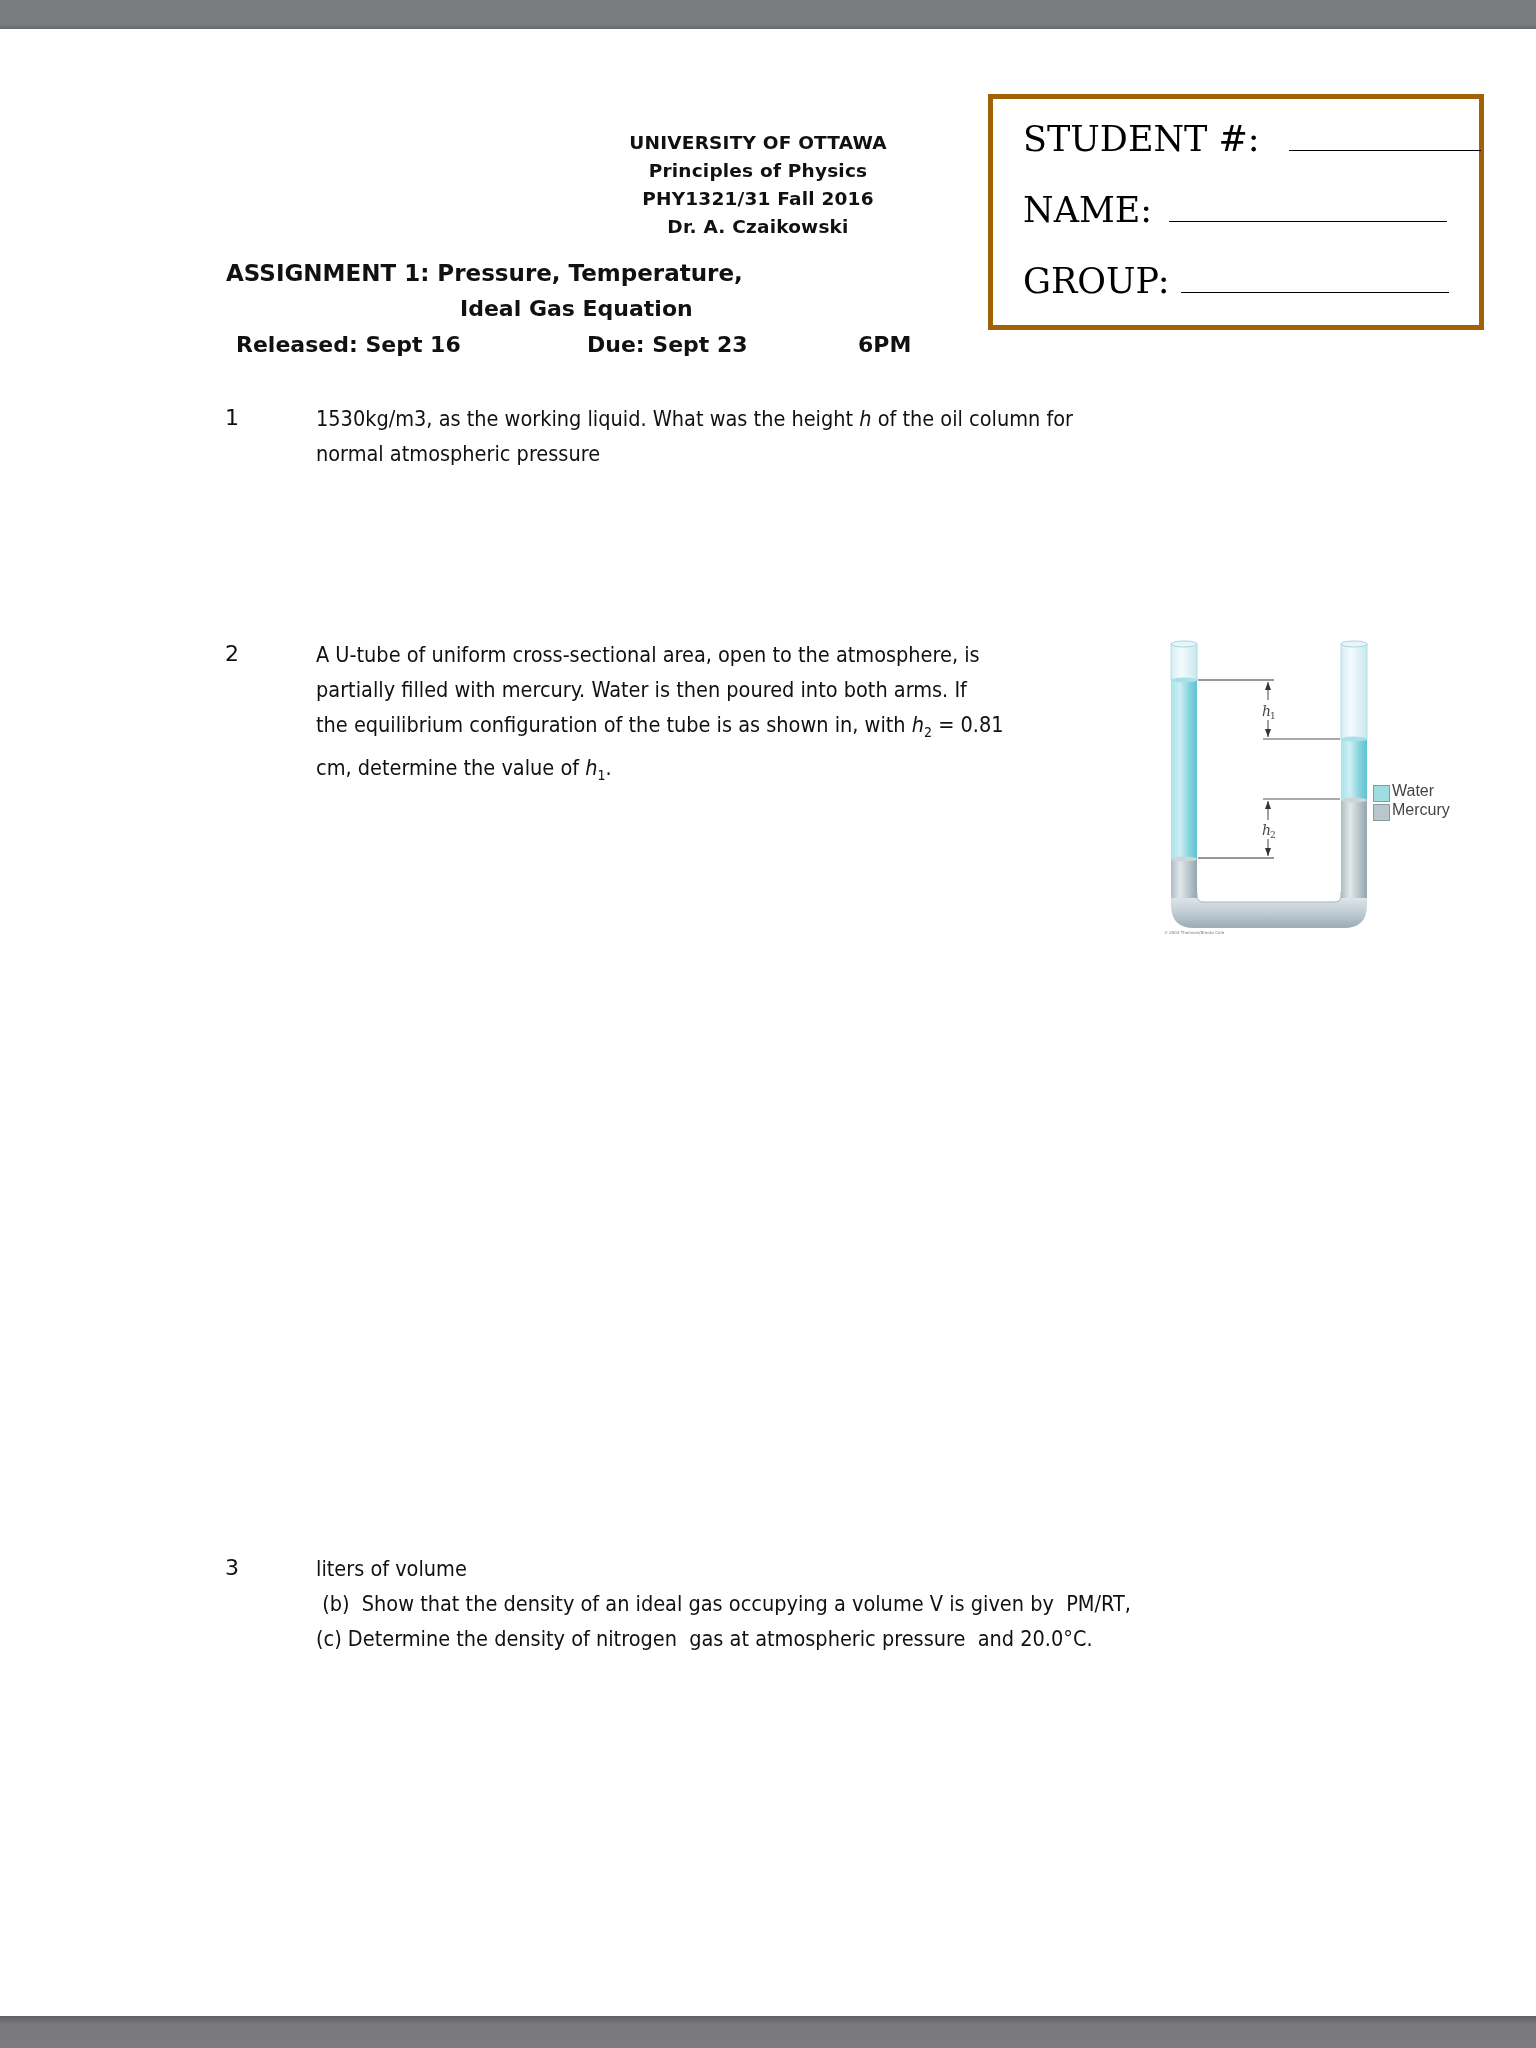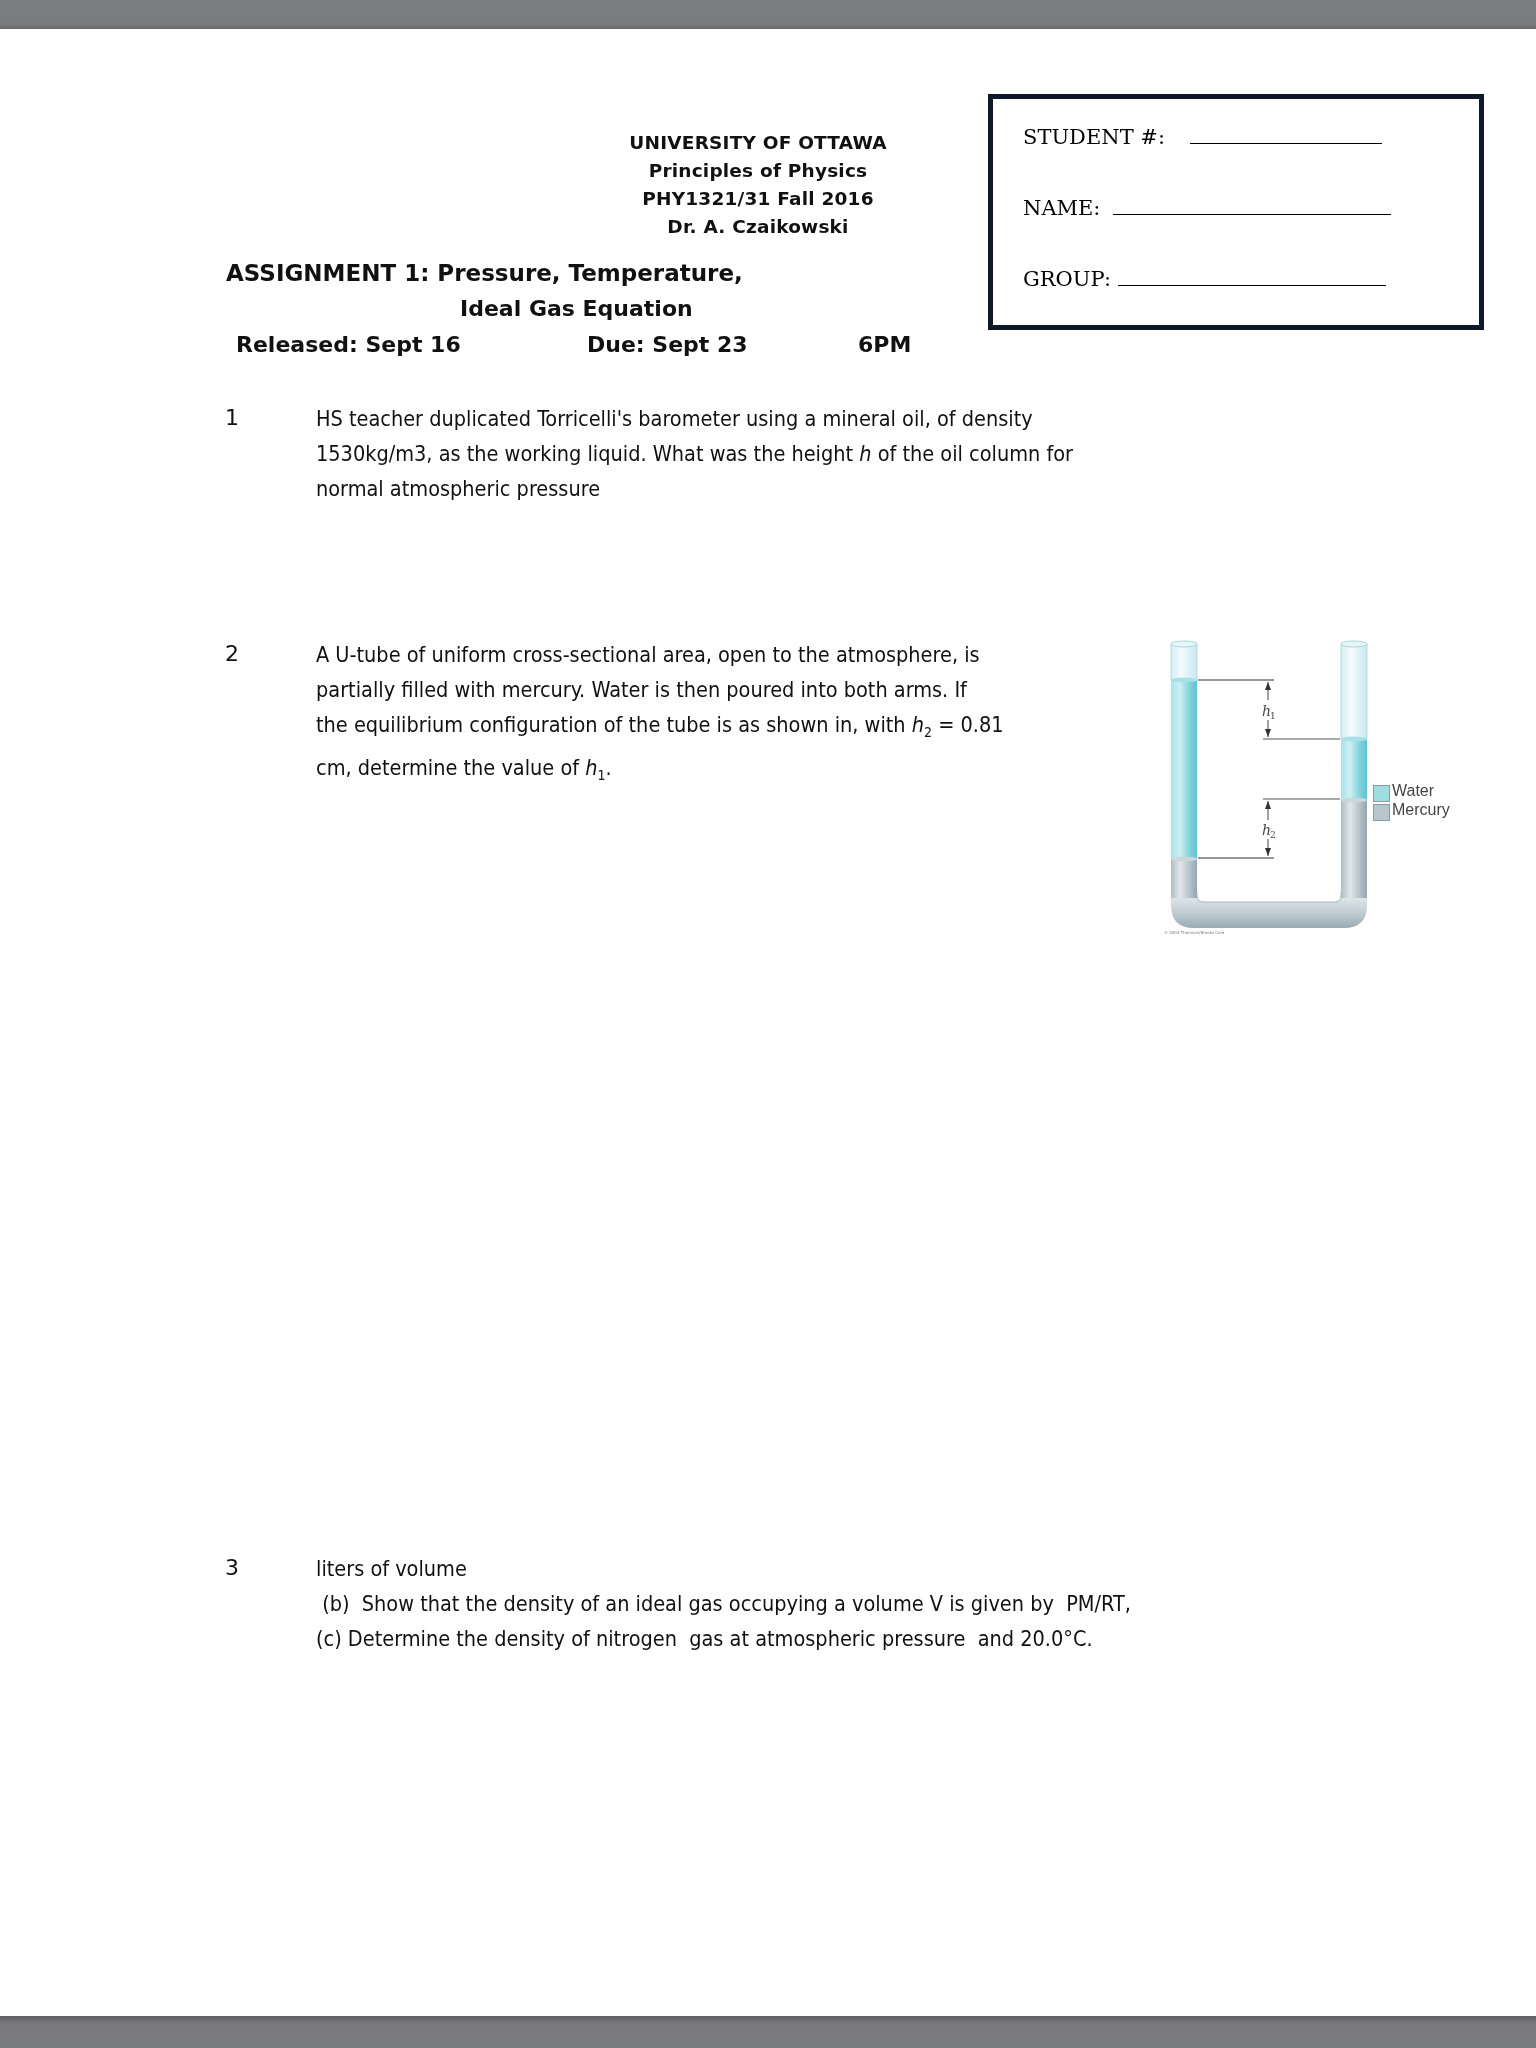--- a/index.html
+++ b/index.html
@@ -20,22 +20,22 @@
   .page { position: absolute; left: 0; top: 29px; width: 1536px; height: 1987px; background: #fff; }
 
   .hdr {
     position: absolute; left: 600px; width: 316px; text-align: center;
     font-family: "DejaVu Sans", sans-serif; font-weight: bold; font-size: 18.5px;
     line-height: 28px; letter-spacing: 0.2px;
   }
 
   .idbox {
     position: absolute; left: 988px; top: 94px; width: 496px; height: 236px;
-    border: 5px solid #0f172a; box-sizing: border-box;
-    font-family: "DejaVu Serif", serif; font-size: 21px; color: #000;
+    border: 5px solid #a16207; box-sizing: border-box;
+    font-family: "DejaVu Serif", serif; font-size: 35px; color: #000;
   }
   .idrow { position: absolute; left: 30px; white-space: nowrap; }
   .uline { display: inline-block; border-bottom: 1.5px solid #000; height: 24px; vertical-align: baseline; }
 
   .title {
     position: absolute; font-weight: bold; font-size: 23px; white-space: nowrap;
     font-family: "DejaVu Sans", sans-serif;
     text-align: right;
   }
   .sub { position: absolute; font-weight: bold; font-size: 22px; white-space: nowrap; }
@@ -81,21 +81,20 @@
 </div>
 
 <div class="title" style="left:226px; top:260px;">ASSIGNMENT 1: Pressure, Temperature,</div>
 <div class="title" style="left:460px; top:296px; font-size:22px;">Ideal Gas Equation</div>
 <div class="sub" style="left:236px; top:332px;">Released: Sept 16</div>
 <div class="sub" style="left:587px; top:332px;">Due: Sept 23</div>
 <div class="sub" style="left:858px; top:332px;">6PM</div>
 
 <div class="qnum" style="top:405px;">1</div>
 <div class="qtext" style="top:401px;">
-  <div class="nowrap">HS teacher duplicated Torricelli's barometer using a mineral oil, of density</div>
   <div class="nowrap"><span>1530kg/m3, as the working liquid. What was the height </span><i>h</i><span> of the oil column for</span></div>
   <div class="nowrap">normal atmospheric pressure</div>
 </div>
 
 <div class="qnum" style="top:641px;">2</div>
 <div class="qtext" style="top:637px;">
   <div class="nowrap">A U-tube of uniform cross-sectional area, open to the atmosphere, is</div>
   <div class="nowrap">partially filled with mercury. Water is then poured into both arms.  If</div>
   <div class="nowrap"><span>the equilibrium configuration of the tube is as shown in, with </span><i>h</i><sub style="font-size:14px;">2</sub><span> = 0.81</span></div>
   <div class="nowrap"><span>cm, determine the value of </span><i>h</i><sub style="font-size:14px;">1</sub><span>.</span></div>

